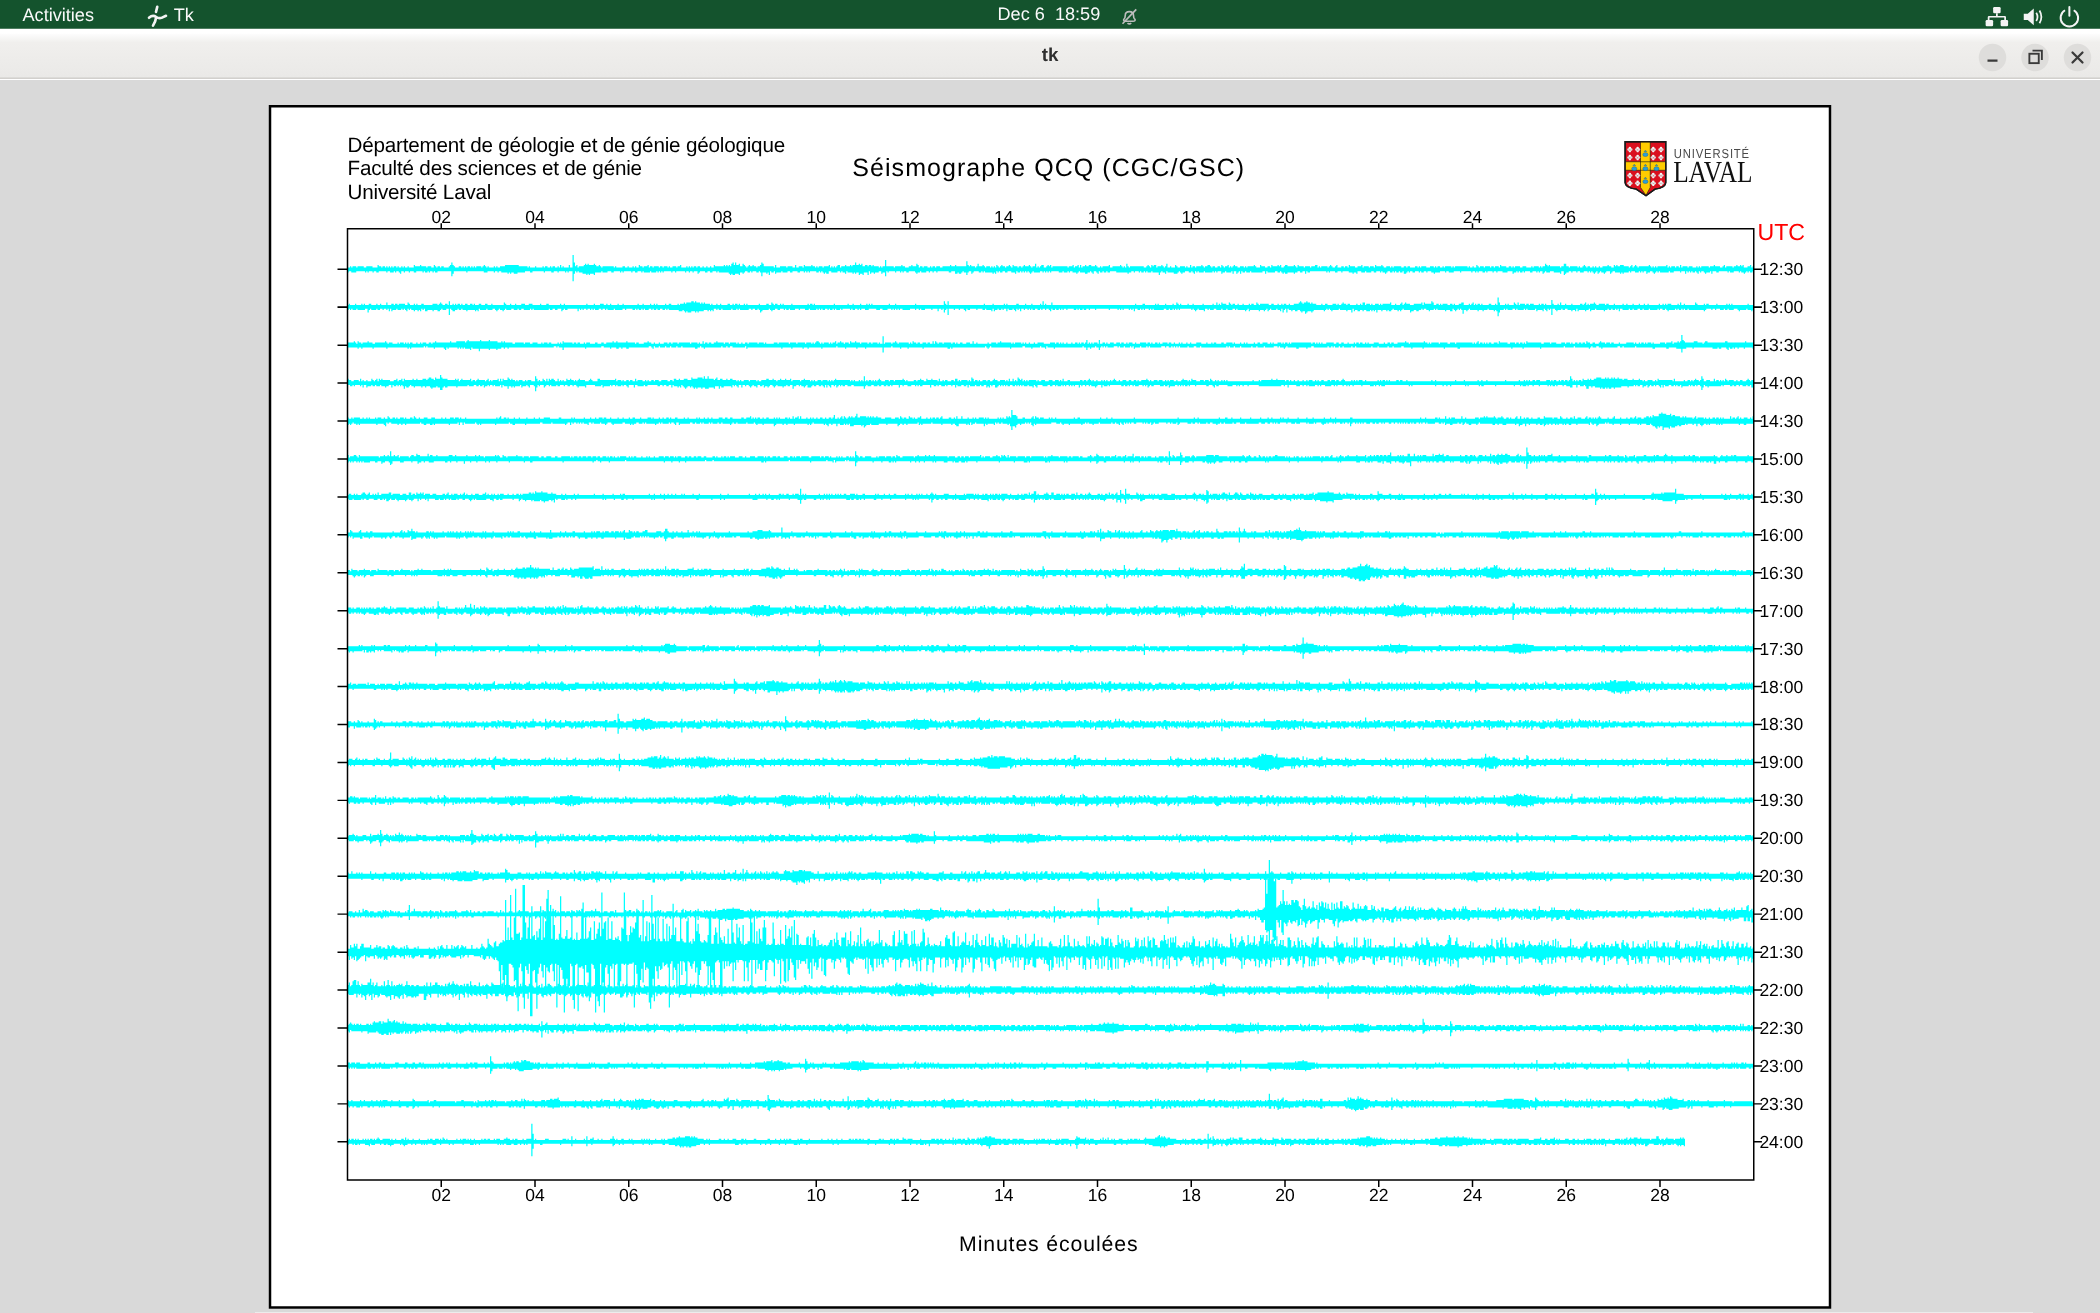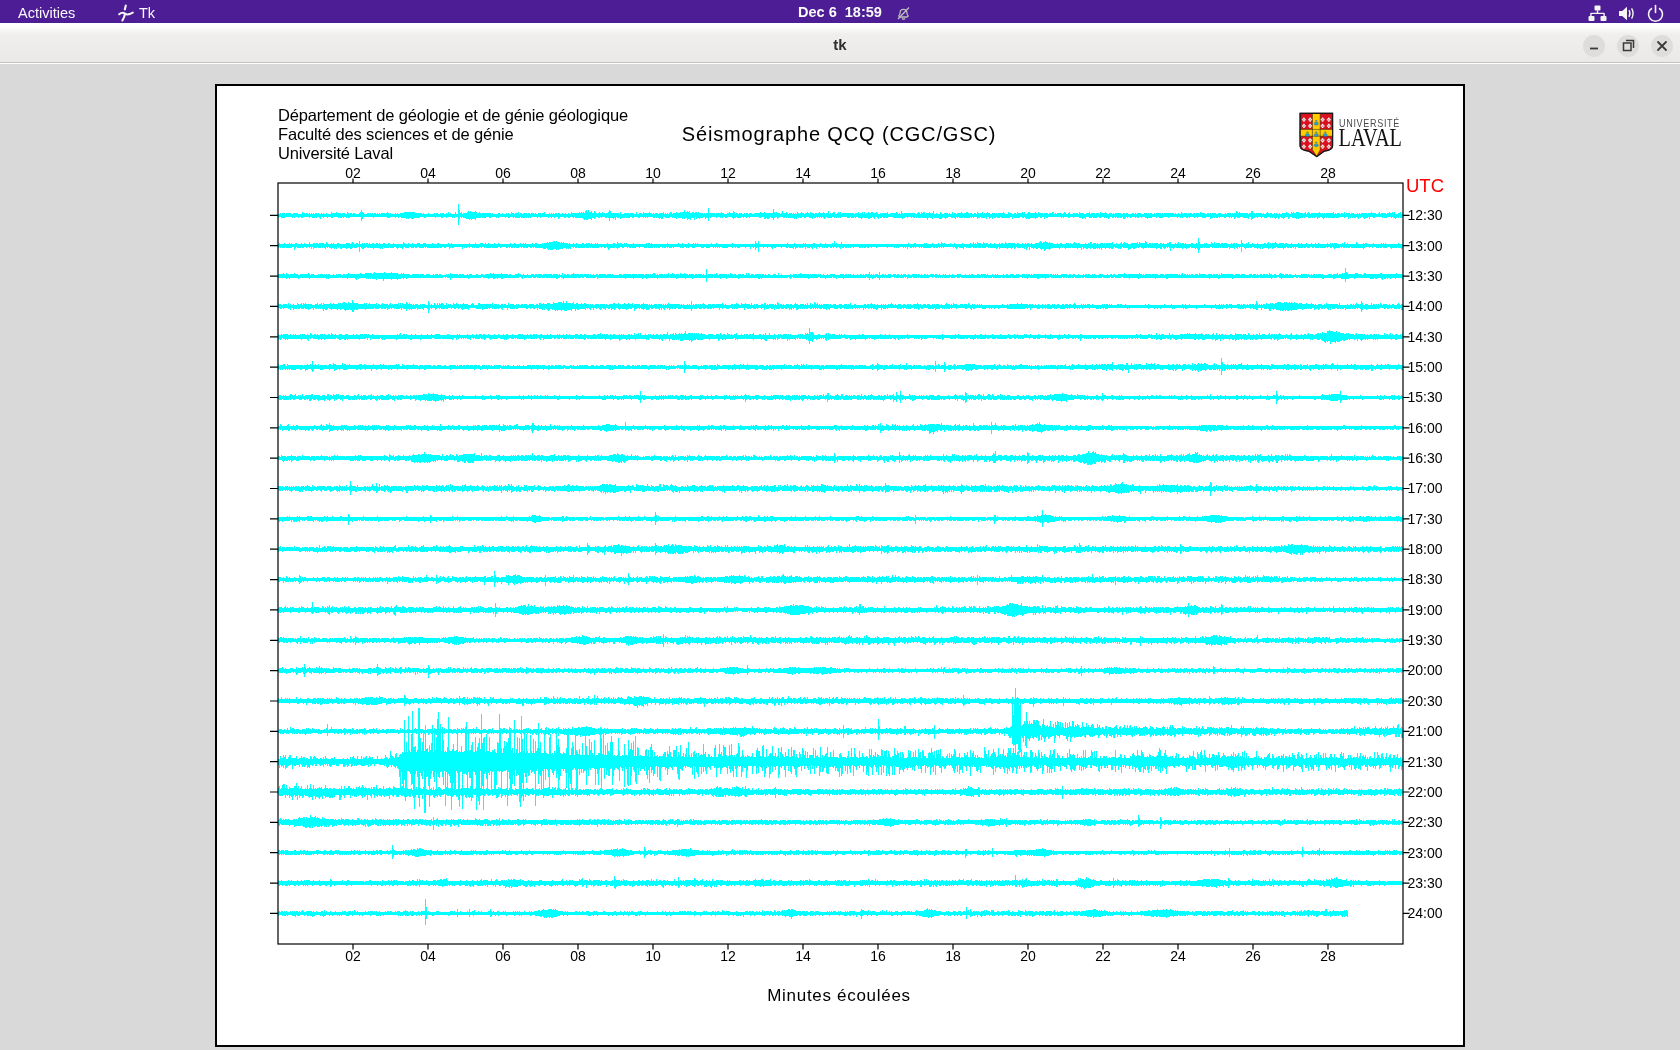--- a/index.html
+++ b/index.html
@@ -1,18 +1,18 @@
 <!DOCTYPE html>
 <html><head><meta charset="utf-8"><style>
 *{margin:0;padding:0;box-sizing:border-box}
 html,body{width:1680px;height:1050px;overflow:hidden;font-family:"Liberation Sans",sans-serif}
-#topbar{position:absolute;left:0;top:0;width:1680px;height:23px;background:#4c1d95;color:#f3f3f3}
+#topbar{position:absolute;left:0;top:0;width:1680px;height:23px;background:#14532d;color:#f3f3f3}
 #topbar .act{position:absolute;left:18px;top:5px;font-size:14.5px;color:#fafafa}
 #topbar .tkt{position:absolute;left:139px;top:5px;font-size:14.5px;color:#fafafa}
-#topbar .clock{position:absolute;left:798px;top:4px;font-size:14.5px;font-weight:700;color:#fafafa}
+#topbar .clock{position:absolute;left:798px;top:4px;font-size:14.5px;font-weight:400;color:#fafafa}
 #titlebar{position:absolute;left:0;top:27px;width:1680px;height:36px;background:linear-gradient(#fdfdfd,#f0efed 20%,#eae9e7);border-bottom:1px solid #c4c1bd}
 #titlebar .t{position:absolute;left:0;width:100%;text-align:center;top:9px;font-size:15px;font-weight:700;color:#2f2f2f}
 .wbtn{position:absolute;top:35px;width:22px;height:22px;border-radius:50%;background:#dedddb}
 #content{position:absolute;left:0;top:64px;width:1680px;height:986px;background:#d9d9d9}
 #canvas{position:absolute;left:215px;top:20px;width:1250px;height:963px;background:#fff;border:2px solid #000}
 </style></head>
 <body>
 <div id="topbar">
  <span class="act">Activities</span>
  <svg style="position:absolute;left:116px;top:3px" width="20" height="20" viewBox="0 0 20 20" fill="none" stroke="#f4f4f4" stroke-width="2.1" stroke-linecap="round">

